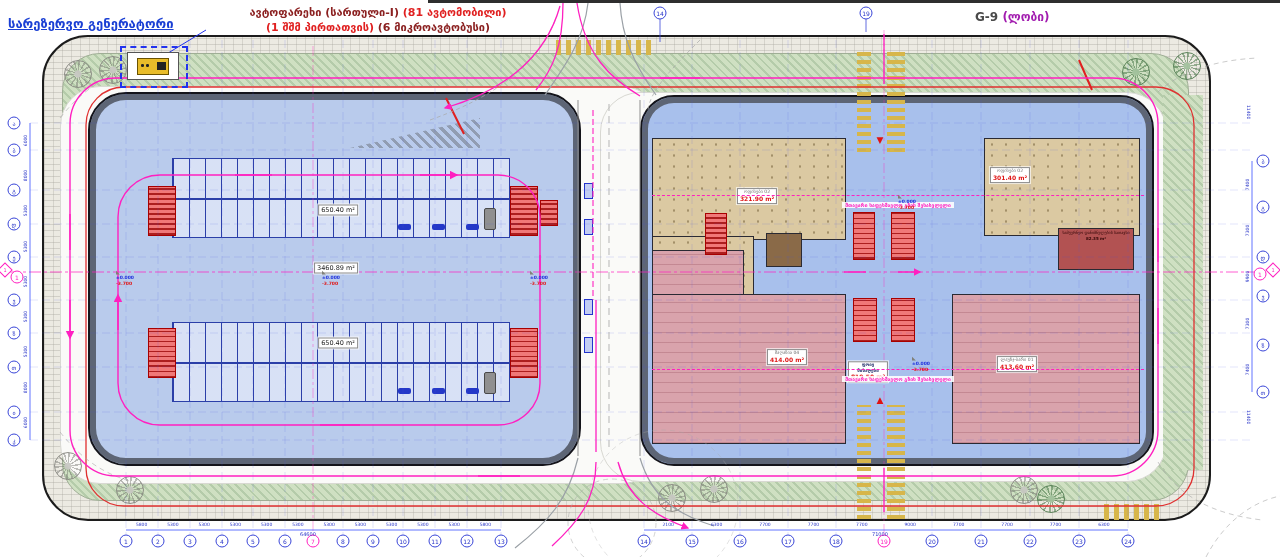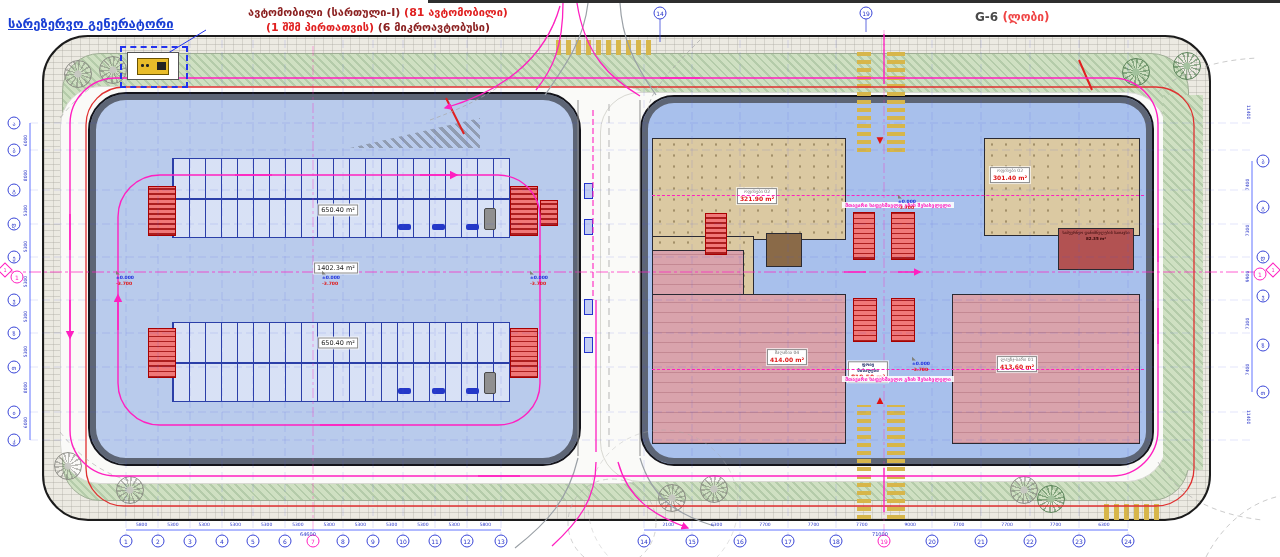--- a/index.html
+++ b/index.html
@@ -73,45 +73,45 @@
   .vdims{display:flex;flex-direction:column;z-index:6;width:10px;}
   .vdims span{flex:1;display:flex;align-items:center;justify-content:center;
               writing-mode:vertical-rl;transform:rotate(180deg);font-size:4.5px;color:#2a36c8;}
   .vedge{writing-mode:vertical-rl;font-size:4.5px;color:#2a36c8;z-index:6;}
   .total{font-size:5px;color:#2a36c8;z-index:6;}
   
   .hgen{left:8px;top:16px;font-size:13px;font-weight:bold;color:#1a3fd4;text-decoration:underline;z-index:7;}
   .htitle{left:213px;top:6px;width:330px;text-align:center;font-size:11px;font-weight:bold;line-height:1.35;z-index:7;}
   .maroon{color:#8b2020;} .bred{color:#e02020;}
   .hg0{left:975px;top:10px;font-size:12px;font-weight:bold;z-index:7;}
-  .hg0 .c1{color:#4a4a4a;} .hg0 .c2{color:#ef4444;}
+  .hg0 .c1{color:#4a4a4a;} .hg0 .c2{color:#a21caf;}
   .topstrip{left:428px;top:0;width:852px;height:3px;background:#2e2e2e;z-index:5;}
   
   .genbox{left:120px;top:46px;width:64px;height:38px;border:2px dashed #2233ee;z-index:6;background:transparent;}
   .genin{left:127px;top:52px;width:50px;height:26px;background:#fff;border:1px solid #555;z-index:6;}
   .genunit{left:137px;top:58px;width:30px;height:15px;background:#e8bc2a;border:1px solid #6a5200;z-index:6;}
   .genunit b{position:absolute;right:2px;top:2.5px;width:9px;height:8px;background:#222;}
   .genunit i{position:absolute;left:3px;top:5px;width:2.5px;height:2.5px;border-radius:50%;background:#222;}
   .genunit i+i{left:8px;}
   svg.ovl{position:absolute;left:0;top:0;z-index:4;pointer-events:none;}
 </style>
 </head>
 <body>
 
 <div class="canvas">
 
   <div class="abs hgen">სარეზერვო გენერატორი</div>
   <div class="abs htitle">
-    <span class="maroon">ავტომობილი (სართული-I)</span>
+    <span class="maroon">ავტოფარეხი (სართული-I)</span>
     <span class="bred">(81 ავტომობილი)</span><br>
     <span class="bred">(1 შშმ პირთათვის)</span>
     <span class="maroon">(6 მიკროავტობუსი)</span>
   </div>
   <div class="abs hg0">
-    <span class="c1">G-6</span>
+    <span class="c1">G-9</span>
     <span class="c2">(ლობი)</span>
   </div>
   <div class="abs topstrip"></div>
 
   <div class="abs site"></div>
   <div class="abs green greenring"></div>
   <div class="abs road" style="left:60px;top:86px;width:600px;height:396px;"></div>
   <div class="abs road" style="left:600px;top:92px;width:565px;height:388px;"></div>
   <div class="abs green" style="left:1163px;top:95px;width:40px;height:375px;"></div>
 
@@ -224,21 +224,21 @@
     <path d="M563 3C563 48 552 70 536 90M577 3C585 55 610 78 640 96M560 6C545 60 500 92 445 108" stroke="#ff20c0" stroke-width="1.3" fill="none" marker-end="url(#ma)"></path>
     <path d="M593 110V300" stroke="#ff20c0" stroke-width="1.1" stroke-dasharray="6 3" fill="none"></path>
     <path d="M596 300V452M596 462C596 500 578 522 552 546M618 462C628 498 652 515 688 528" stroke="#ff20c0" stroke-width="1.3" fill="none" marker-end="url(#ma)"></path>
     <path d="M884 34V84M884 468V512M866 272H844M898 272H920" stroke="#ff20c0" stroke-width="1.3" fill="none" marker-end="url(#ma)"></path>
   </svg>
 
   <div class="abs rlabel" style="left:338px;top:210px;">
     <span class="pk">650.40 m²</span>
   </div>
   <div class="abs rlabel" style="left:336px;top:268px;">
-    <span class="pk">1402.34 m²</span>
+    <span class="pk">3460.89 m²</span>
   </div>
   <div class="abs rlabel" style="left:338px;top:343px;">
     <span class="pk">650.40 m²</span>
   </div>
   <div class="abs rlabel" style="left:757px;top:196px;">
     <span class="nm">ოფისები 02</span>
     <span class="ar">321.90 m²</span>
   </div>
   <div class="abs rlabel" style="left:1010px;top:175px;">
     <span class="nm">ოფისები 02</span>

